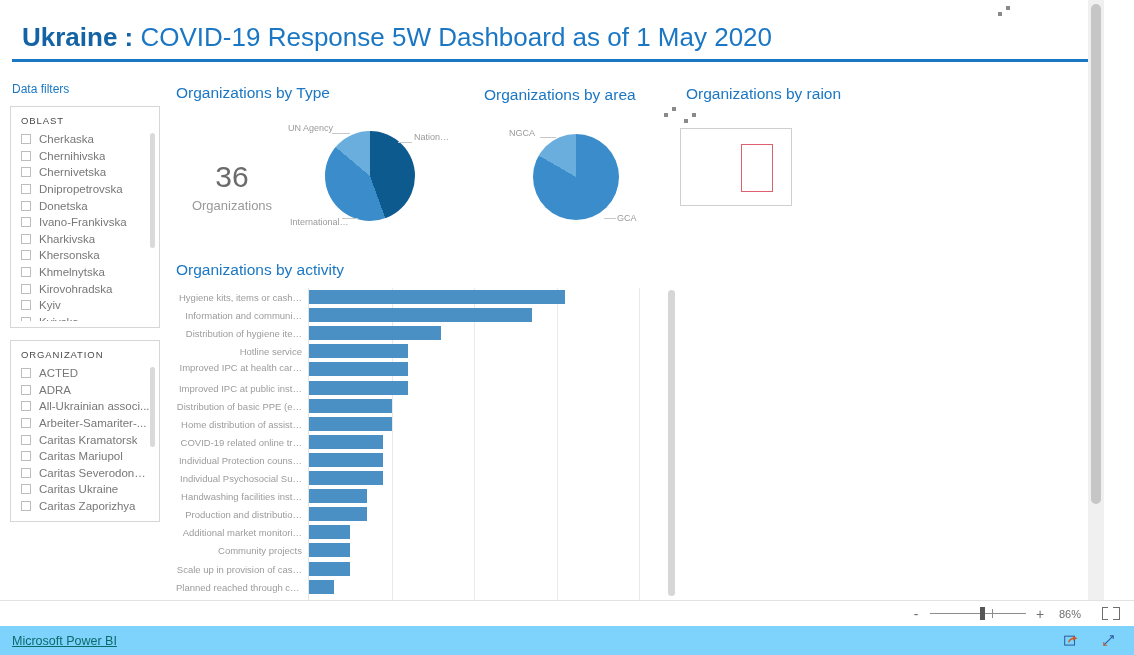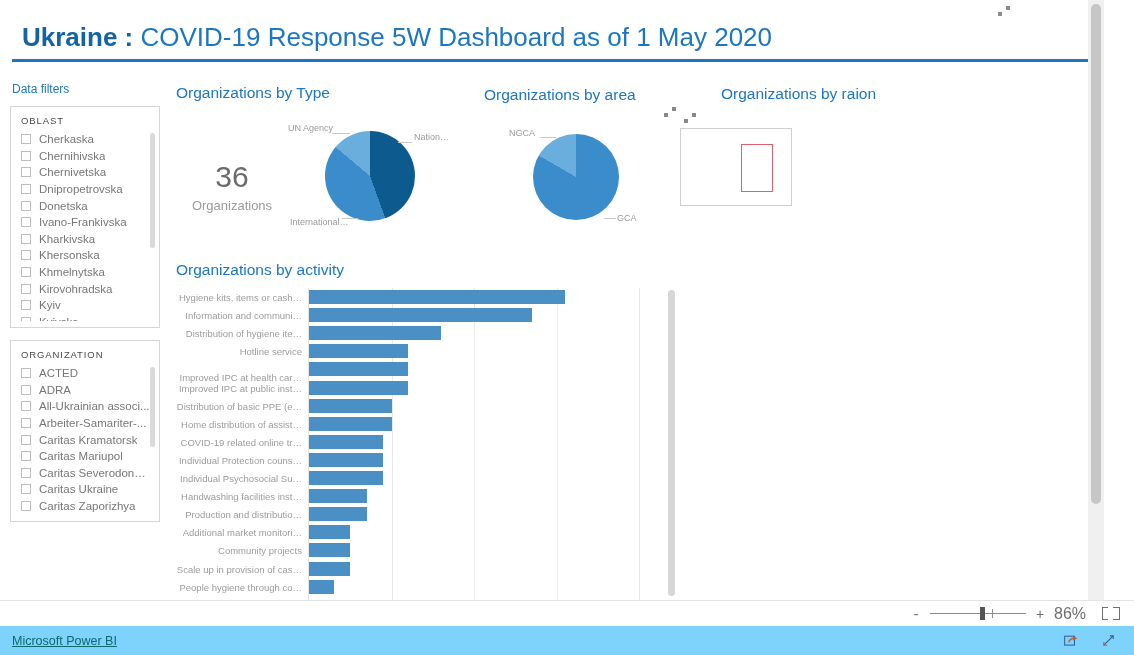--- a/index.html
+++ b/index.html
@@ -127,21 +127,21 @@
     padding-right:14px; gap:0;
   }
   .zb-minus, .zb-plus { font-size:14px; color:#6f6f6f; width:16px; text-align:center; }
   #zb-track {
     position:relative; width:96px; height:1px; background:#8c8c8c; margin:0 6px;
   }
   #zb-thumb {
     position:absolute; left:50px; top:-6px; width:5px; height:13px; background:#555;
   }
   #zb-tick { position:absolute; left:62px; top:-4px; width:1px; height:9px; background:#8c8c8c; }
-  #zb-pct { font-size:16px; color:#6f6f6f; width:44px; text-align:center; }
+  #zb-pct { font-size:11px; color:#6f6f6f; width:44px; text-align:center; }
   #zb-fit {
     width:18px; height:13px; border:1px solid #6f6f6f; position:relative; margin-left:10px;
   }
   #zb-fit::before, #zb-fit::after {
     content:""; position:absolute; background:#fff; width:5px; height:3px;
   }
   #zb-fit::before { left:5px; top:-1px; }
   #zb-fit::after { left:5px; bottom:-1px; }
 
   
@@ -304,21 +304,21 @@
         <i class="b"></i>
     </div>
     <div id="pie-area" style="position: absolute; left: 0px; top: 0px; width: 1104px; height: 600px; pointer-events: none;">
         <div class="pie" style="left: 533px; top: 134px; width: 86px; height: 86px; background: conic-gradient(rgb(58, 141, 202) 0deg, rgb(58, 141, 202) 300deg, rgb(106, 174, 221) 300deg, rgb(106, 174, 221) 360deg);"></div>
         <div class="cal" style="left: 617px; top: 213px;">GCA</div>
         <div class="leader" style="left: 604px; top: 218px; width: 12px; height: 1px;"></div>
         <div class="cal" style="left: 509px; top: 128px;">NGCA</div>
         <div class="leader" style="left: 540px; top: 137px; width: 16px; height: 1px;"></div>
       </div>
 
-    <div class="vtitle" style="left:721px; top:85px;">Organizations by raion</div>
+    <div class="vtitle" style="left:686px; top:85px;">Organizations by raion</div>
     <div class="focus-mark" style="left:684px; top:113px;">
       <i class="a"></i>
         <i class="b"></i>
     </div>
     <div id="map-box">
       <div id="map-rect"></div>
     </div>
 
     <div class="vtitle" style="left:176px; top:261px;">Organizations by activity</div>
 
@@ -339,21 +339,21 @@
           <div class="bar" style="width: 222.75px; background: rgb(74, 144, 196);"></div>
         </div>
         <div class="blabel" style="top: 40.2px;">Distribution of hygiene ite…</div>
         <div class="brow" style="top: 38.2px; left: 133px; width: 330px;">
           <div class="bar" style="width: 132px; background: rgb(74, 144, 196);"></div>
         </div>
         <div class="blabel" style="top: 58.3px;">Hotline service</div>
         <div class="brow" style="top: 56.3px; left: 133px; width: 330px;">
           <div class="bar" style="width: 99px; background: rgb(74, 144, 196);"></div>
         </div>
-        <div class="blabel" style="top: 84px;">Improved IPC at health car…</div>
+        <div class="blabel" style="top: 74px;">Improved IPC at health car…</div>
         <div class="brow" style="top: 74.4px; left: 133px; width: 330px;">
           <div class="bar" style="width: 99px; background: rgb(74, 144, 196);"></div>
         </div>
         <div class="blabel" style="top: 94.5px;">Improved IPC at public inst…</div>
         <div class="brow" style="top: 92.5px; left: 133px; width: 330px;">
           <div class="bar" style="width: 99px; background: rgb(74, 144, 196);"></div>
         </div>
         <div class="blabel" style="top: 112.6px;">Distribution of basic PPE (e…</div>
         <div class="brow" style="top: 110.6px; left: 133px; width: 330px;">
           <div class="bar" style="width: 82.5px; background: rgb(74, 144, 196);"></div>
@@ -387,21 +387,21 @@
           <div class="bar" style="width: 41.25px; background: rgb(74, 144, 196);"></div>
         </div>
         <div class="blabel" style="top: 257.4px;">Community projects</div>
         <div class="brow" style="top: 255.4px; left: 133px; width: 330px;">
           <div class="bar" style="width: 41.25px; background: rgb(74, 144, 196);"></div>
         </div>
         <div class="blabel" style="top: 275.5px;">Scale up in provision of cas…</div>
         <div class="brow" style="top: 273.5px; left: 133px; width: 330px;">
           <div class="bar" style="width: 41.25px; background: rgb(74, 144, 196);"></div>
         </div>
-        <div class="blabel" style="top: 293.6px;">People hygiene through co…</div>
+        <div class="blabel" style="top: 293.6px;">Planned reached through co…</div>
         <div class="brow" style="top: 291.6px; left: 133px; width: 330px;">
           <div class="bar" style="width: 24.75px; background: rgb(74, 144, 196);"></div>
         </div>
       </div>
 
     <div id="page-sb-track">
       <div id="page-sb-thumb"></div>
     </div>
   </div>
 

